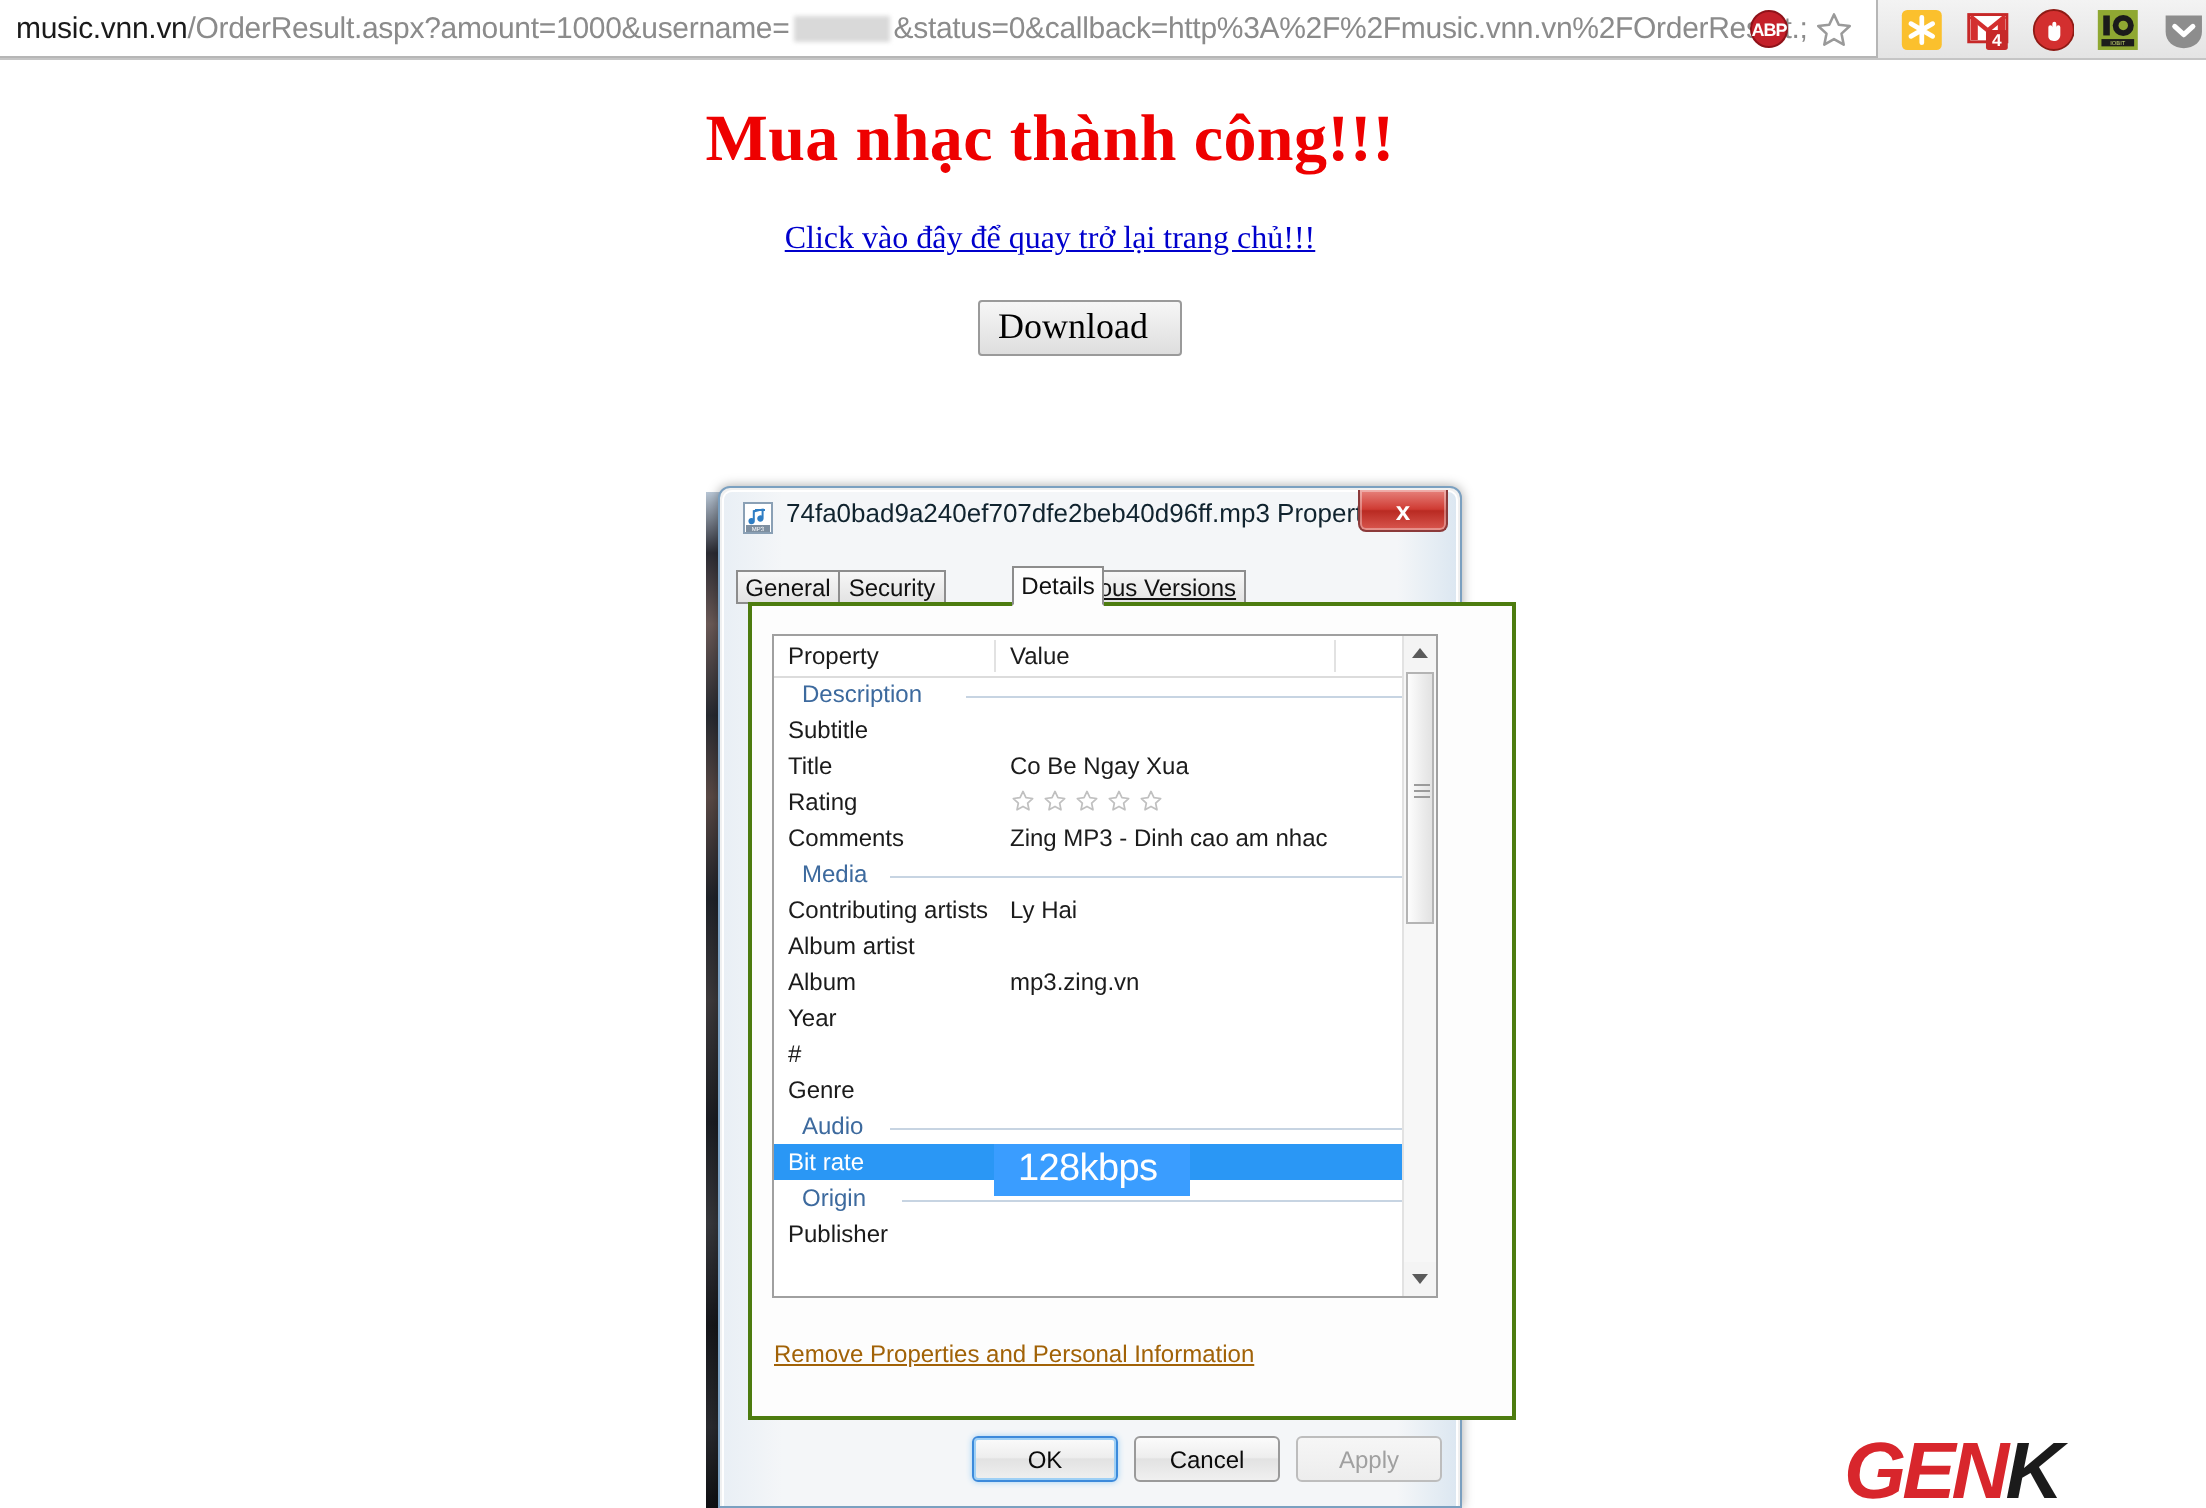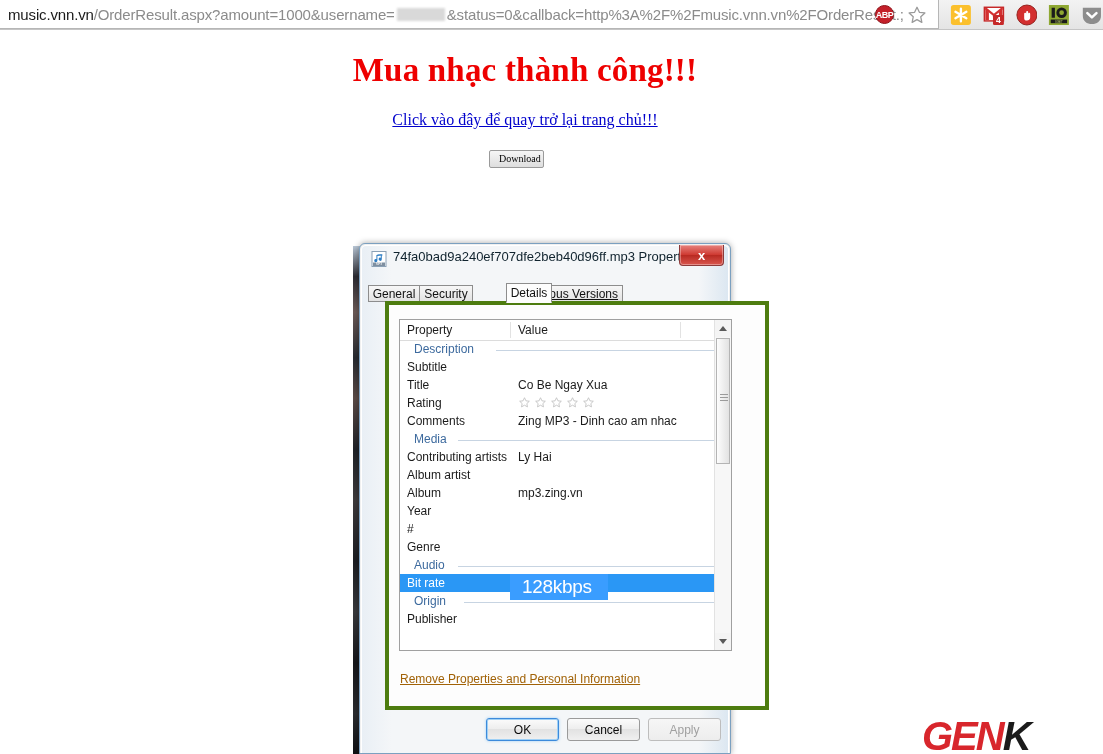--- a/index.html
+++ b/index.html
@@ -57,24 +57,24 @@
     letter-spacing:0.2px;
   }
   #home-link{
     position:absolute;left:0;top:111px;width:1050px;text-align:center;
     font-family:"Liberation Serif", serif;
     font-size:16px;color:#0000cc;text-decoration:underline;cursor:pointer;
   }
   #download-btn{
     position:absolute;left:489px;top:150px;
     font-family:"Liberation Serif", serif;
-    font-size:10px;color:#000;
+    font-size:18px;color:#000;
     background:linear-gradient(#f6f6f6,#dedede);
     border:1px solid #9a9a9a;border-radius:2px;
-    padding:2px 2px 3px 9px;cursor:pointer;
+    padding:2px 16px 3px 9px;cursor:pointer;
   }
 
   
   #genk{
     position:absolute;left:922px;top:716px;
     font-family:"Liberation Sans", sans-serif;
     font-size:40px;font-weight:bold;font-style:italic;
     letter-spacing:-2px;line-height:1;
   }
   #genk .g1{color:#d8262c;}
@@ -136,22 +136,22 @@
     display:flex;align-items:center;justify-content:center;
     padding:0 7px;box-sizing:border-box;cursor:pointer;white-space:nowrap;
   }
   .tab.active{
     top:0;height:20px;background:#fdfdfd;border-bottom:1px solid #fdfdfd;
     z-index:3;font-weight:normal;margin-left:34px;
   }
 
   
   #panel{
-    position:absolute;left:25px;top:57px;width:384px;height:409px;
-    background:#fdfdfd;border:4px solid #4d7c0f;box-sizing:border-box;
+    position:absolute;left:14px;top:57px;width:384px;height:409px;
+    background:#fdfdfd;border:2px solid #4d7c0f;box-sizing:border-box;
   }
   #listbox{
     position:absolute;left:10px;top:14px;width:333px;height:332px;
     background:#ffffff;border:1px solid #a0a0a0;box-sizing:border-box;
     overflow:hidden;
   }
   #list-head{
     position:absolute;left:0;top:0;width:100%;height:20px;
     background:#ffffff;border-bottom:1px solid #dcdcdc;
   }

